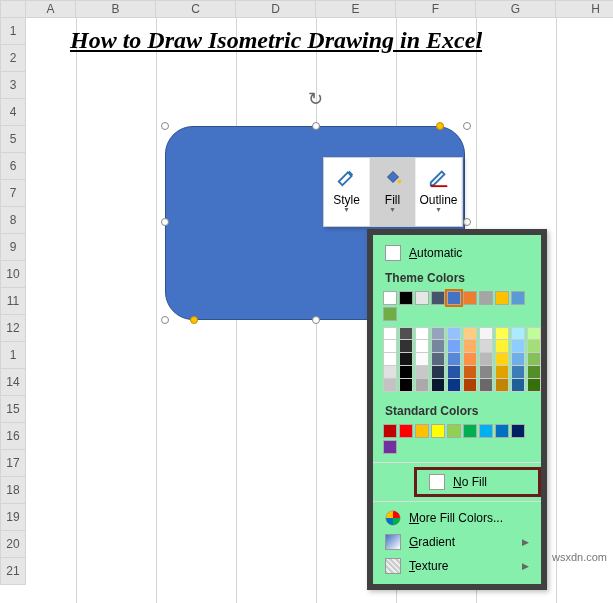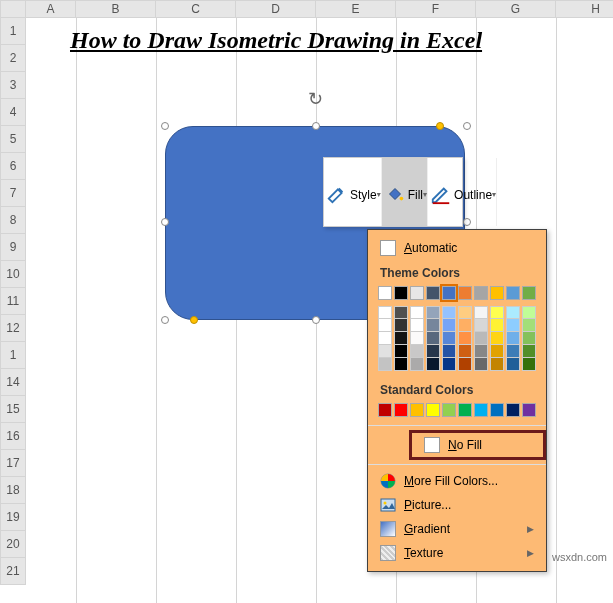--- a/index.html
+++ b/index.html
@@ -12,25 +12,25 @@
     .colh.e{width:80px;} .colh.f{width:80px;} .colh.g{width:80px;} .colh.h{width:80px;}
     .selectall{position:absolute;top:0;left:0;width:26px;height:18px;background:#e6e6e6;border:1px solid #d4d4d4;}
     .cells{position:absolute;top:18px;left:26px;right:0;bottom:0;}
     .vline{position:absolute;top:0;bottom:0;border-left:1px solid #d4d4d4;}
     .title{position:absolute;left:70px;top:27px;font-style:italic;text-decoration:underline;font-size:24px;font-family:"Times New Roman",serif;}
     .shape{position:absolute;left:165px;top:126px;width:300px;height:194px;background:#4472c4;border:1px solid #2f528f;border-radius:28px;}
     .handle{position:absolute;width:8px;height:8px;background:#fff;border:1px solid #888;border-radius:50%;}
     .handle.yellow{background:#ffc000;border-color:#bf9000;}
     .rotate{position:absolute;left:308px;top:88px;width:20px;height:20px;color:#666;font-size:18px;}
     .mini-toolbar{position:absolute;left:323px;top:157px;width:140px;height:70px;background:#fff;border:1px solid #ccc;box-shadow:2px 2px 4px rgba(0,0,0,.2);display:flex;}
-    .mtb-item{flex:1;display:flex;align-items:center;justify-content:flex-start;padding-top:6px;font-size:11px;border-right:1px solid #eee;}
+    .mtb-item{flex:1;display:flex;flex-direction:column;align-items:center;justify-content:flex-start;padding-top:6px;font-size:11px;border-right:1px solid #eee;}
     .mtb-item.sel{background:#d0d0d0;}
     .mtb-icon{width:26px;height:26px;display:flex;align-items:center;justify-content:center;margin-bottom:3px;}
     .mtb-dd{font-size:8px;color:#666;margin-top:-2px;}
-    .popup{position:absolute;left:367px;top:229px;width:180px;background:#fdba74;border:1px solid #404040;box-shadow:2px 2px 5px rgba(0,0,0,.25);padding:6px 0;}
+    .popup{position:absolute;left:367px;top:229px;width:180px;background:#86efac;border:6px solid #404040;box-shadow:2px 2px 5px rgba(0,0,0,.25);padding:6px 0;}
     .popup-row{padding:4px 12px;display:flex;align-items:center;gap:8px;}
     .section-hdr{font-weight:bold;font-size:12px;padding:6px 12px 2px;color:#333;}
     .swatches{padding:4px 10px;display:flex;flex-wrap:wrap;gap:2px;}
     .sw{width:14px;height:14px;border:1px solid #aaa;cursor:pointer;}
     .sw.sel{outline:2px solid #e07000;outline-offset:0;}
     .shades{padding:2px 10px 6px;display:flex;gap:2px;}
     .shade-col{display:flex;flex-direction:column;gap:0;}
     .shade{width:14px;height:13px;border:1px solid #ccc;border-top:none;}
     .shade:first-child{border-top:1px solid #ccc;}
     .sep{border-top:1px solid #ddd;margin:4px 0;}
@@ -251,30 +251,20 @@
           <circle cx="8" cy="8" r="7" fill="none" stroke="#888"></circle>
           <path d="M8 1a7 7 0 017 7h-7z" fill="#ff0000"></path>
           <path d="M15 8a7 7 0 01-7 7V8z" fill="#00b050"></path>
           <path d="M8 15a7 7 0 01-7-7h7z" fill="#0070c0"></path>
           <path d="M1 8a7 7 0 017-7v7z" fill="#ffc000"></path>
         </svg>
     </span>
     <span><span class="mnemonic">M</span>ore Fill Colors...</span>
   </div>
   <div class="popup-row">
-    <span style="width:16px;height:16px;display:inline-block">
-      <svg viewBox="0 0 16 16" width="16" height="16">
-          <rect x="1" y="2" width="14" height="12" fill="#cde" stroke="#369"></rect>
-          <circle cx="5" cy="6" r="1.5" fill="#fc0"></circle>
-          <path d="M2 12l4-4 3 3 3-5 3 6z" fill="#369"></path>
-        </svg>
-    </span>
-    <span><span class="mnemonic">P</span>icture...</span>
-  </div>
-  <div class="popup-row">
     <span style="width:16px;height:16px;background:linear-gradient(135deg,#4472c4,#fff);border:1px solid #999;display:inline-block"></span>
     <span><span class="mnemonic">G</span>radient</span>
     <span class="submenu">▶</span>
   </div>
   <div class="popup-row">
     <span style="width:16px;height:16px;background:repeating-linear-gradient(45deg,#ccc,#ccc 2px,#eee 2px,#eee 4px);border:1px solid #999;display:inline-block"></span>
     <span><span class="mnemonic">T</span>exture</span>
     <span class="submenu">▶</span>
   </div>
 </div>

